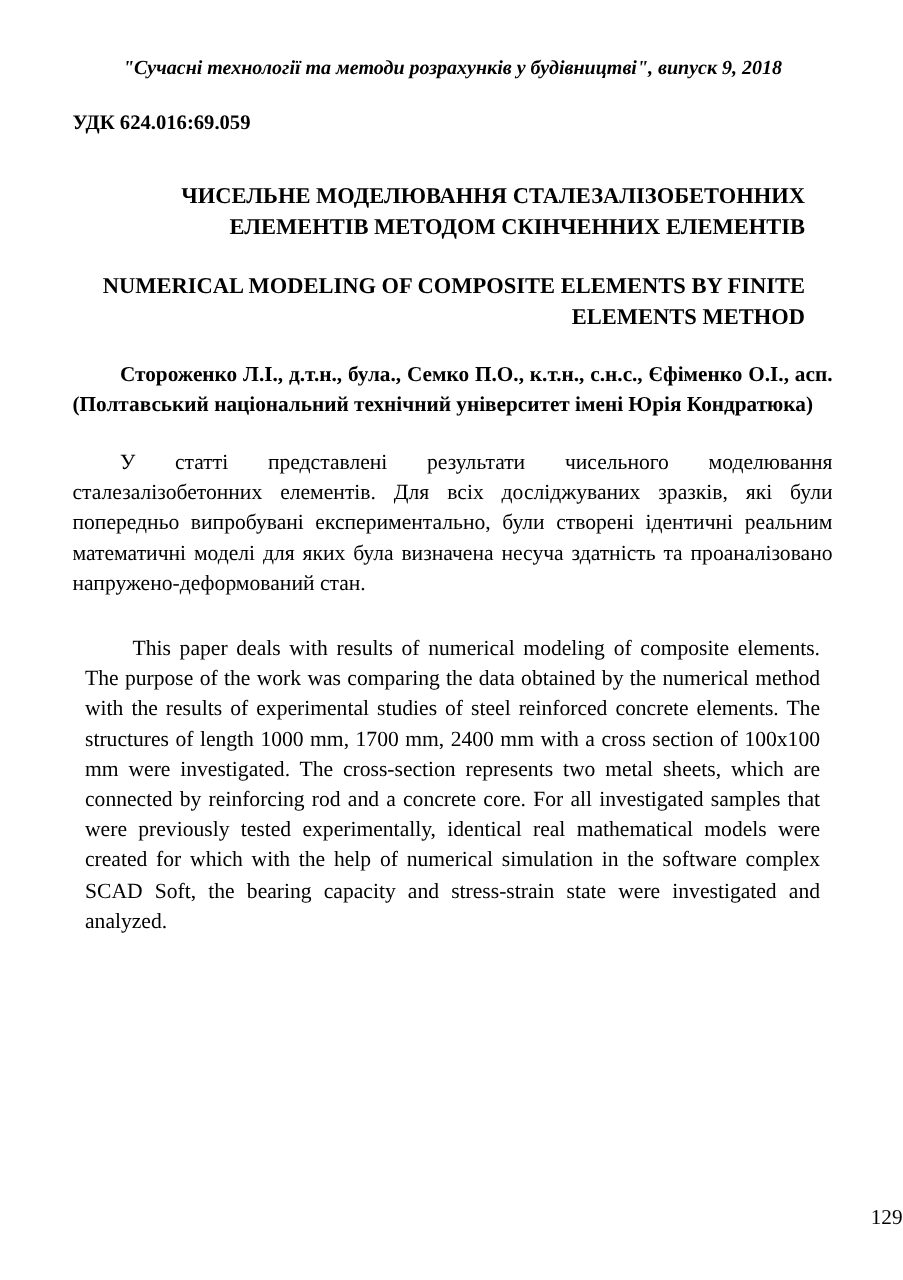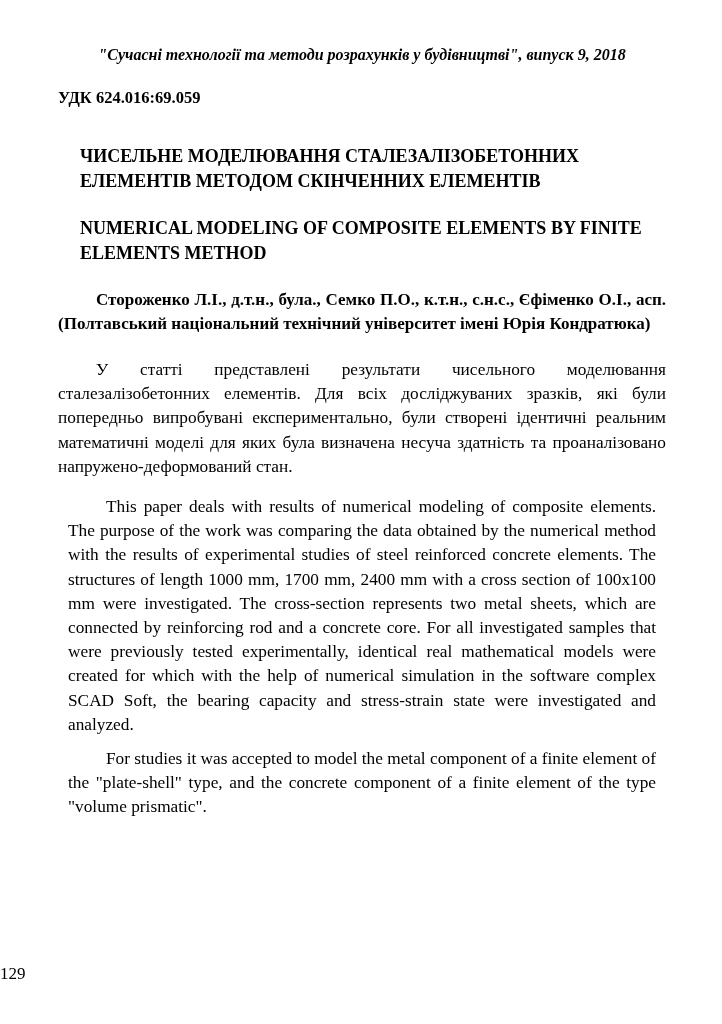--- a/index.html
+++ b/index.html
@@ -27,48 +27,48 @@
   }
   .udc {
     font-weight: bold;
     font-size: 16.5px;
     margin-bottom: 36px;
   }
   .title {
     font-weight: bold;
     font-size: 18px;
     line-height: 25px;
-    text-align: left;
+    text-align: right;
     max-width: 564px;
     margin: 0 auto 22px auto;
   }
   .authors {
     font-weight: bold;
     font-size: 17px;
     line-height: 24px;
     text-align: justify;
     text-indent: 38px;
     margin-bottom: 22px;
   }
   .para {
     font-size: 17.3px;
     line-height: 24.2px;
     text-align: justify;
     text-indent: 38px;
   }
   .abstract {
-    margin-bottom: 16px;
+    margin-bottom: 28px;
   }
   .en-block .para { margin: 10px; }
   .page-number {
     position: absolute;
     bottom: 40px;
     left: 0;
     width: 100%;
-    text-align: left;
+    text-align: right;
     font-size: 17px;
   }
 </style>
 </head>
 <body>
 
 <div class="page">
 
   <div class="journal-header">"Сучасні технології та методи розрахунків у будівництві", випуск 9, 2018</div>
 
@@ -78,18 +78,17 @@
 
   <div class="title">NUMERICAL MODELING OF COMPOSITE ELEMENTS BY FINITE ELEMENTS METHOD</div>
 
   <p class="authors">Стороженко Л.І., д.т.н., була., Семко П.О., к.т.н., с.н.с., Єфіменко О.І., асп. (Полтавський національний технічний університет імені Юрія Кондратюка)</p>
 
 
   <p class="para abstract">У статті представлені результати чисельного моделювання сталезалізобетонних елементів. Для всіх досліджуваних зразків, які були попередньо випробувані експериментально, були створені ідентичні реальним математичні моделі для яких була визначена несуча здатність та проаналізовано напружено-деформований стан.</p>
 
   <div class="en-block">
     <p class="para">This paper deals with results of numerical modeling of composite elements. The purpose of the work was comparing the data obtained by the numerical method with the results of experimental studies of steel reinforced concrete elements. The structures of length 1000 mm, 1700 mm, 2400 mm with a cross section of 100x100 mm were investigated. The cross-section represents two metal sheets, which are connected by reinforcing rod and a concrete core. For all investigated samples that were previously tested experimentally, identical real mathematical models were created for which with the help of numerical simulation in the software complex SCAD Soft, the bearing capacity and stress-strain state were investigated and analyzed.</p>
-    <p class="para">For studies it was accepted to model the metal component of a finite element of the "plate-shell" type, and the concrete component of a finite element of the type "volume prismatic".</p>
   </div>
 
   <div class="page-number">129</div>
 
 </div>
 
 </body></html>

